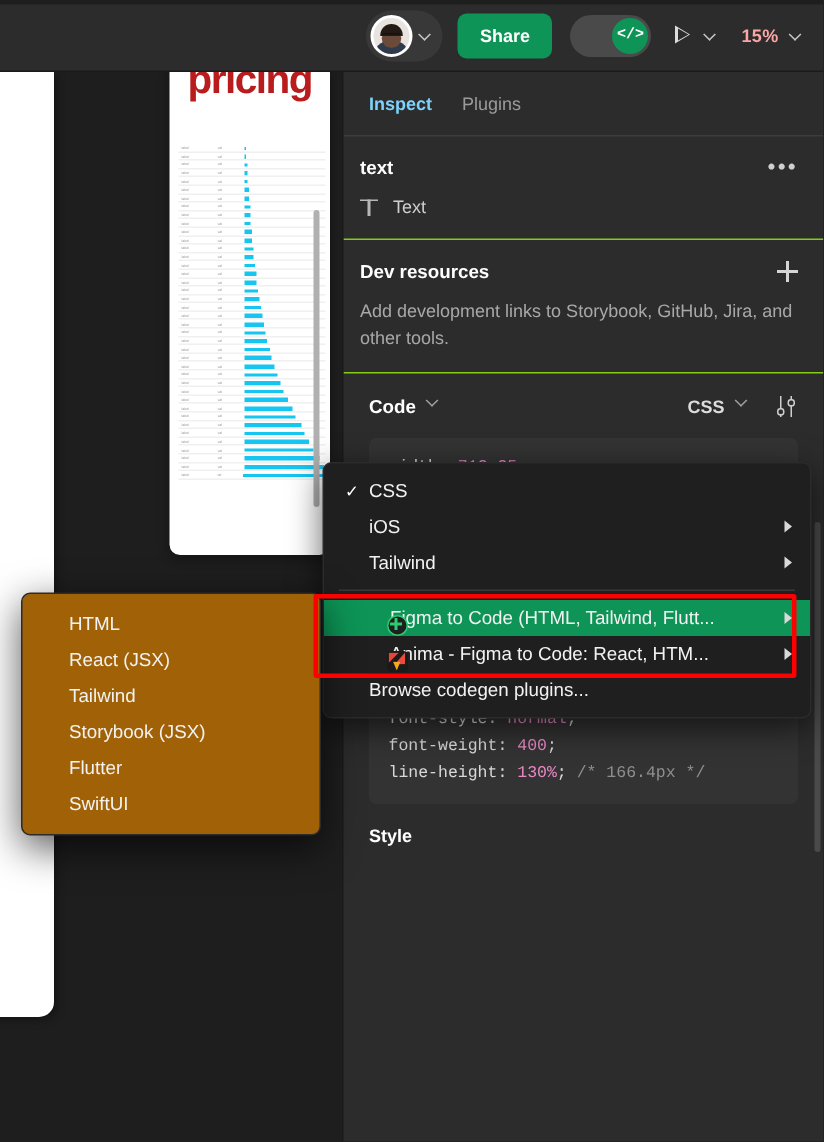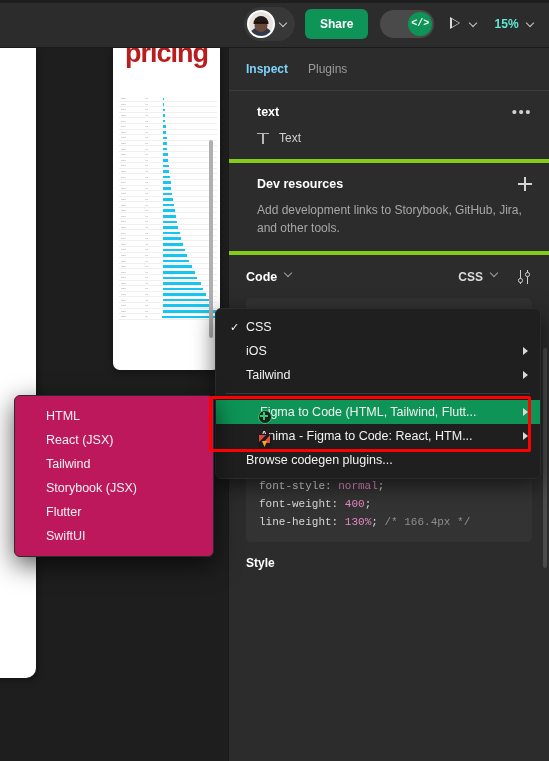--- a/index.html
+++ b/index.html
@@ -89,21 +89,21 @@
     border-bottom: 6.5px solid transparent;
   }
   .play-ico::after {
     content:''; position:absolute; left:1.6px; top:2.2px;
     width:0;height:0;
     border-left: 7px solid #2c2c2c;
     border-top: 4.3px solid transparent;
     border-bottom: 4.3px solid transparent;
   }
   .zoom-wrap { display:flex; align-items:center; gap:7px; cursor:pointer; }
-  .zoom-label { color:#5eead4; font-size:12px; font-weight:bold; letter-spacing:.2px; }
+  .zoom-label { color:#fca5a5; font-size:12px; font-weight:bold; letter-spacing:.2px; }
 
   
   .canvas {
     position: absolute; top: 48px; left: 0; width: 228px; height: 713px;
     background: #1e1e1e; overflow: hidden;
   }
   .canvas-white-left {
     position:absolute; left:-30px; top:0; width: 66px; height: 630px;
     background:#fff; border-radius: 0 0 10px 10px;
     box-shadow: 2px 2px 6px rgba(0,0,0,.35);
@@ -148,21 +148,21 @@
     color: #e8e8e8; overflow: hidden;
   }
   .panel-tabs {
     display: flex; gap: 20px; align-items: center;
     height: 43px; padding: 0 17px;
     border-bottom: 1px solid #3d3d3d;
   }
   .tab { font-size: 12px; color: #9b9b9b; cursor: pointer; }
   .tab.active { color: #7dd3fc; font-weight: bold; }
 
-  .section { padding: 14px 17px 14px 28px; border-bottom: 4px solid #84cc16; }
+  .section { padding: 14px 17px 14px 11px; border-bottom: 1px solid #84cc16; }
   .sec-head {
     display:flex; align-items:center; justify-content:space-between;
   }
   .sec-title { font-size: 12.5px; font-weight: bold; color:#fff; }
   .dots { color:#cfcfcf; font-size:15px; letter-spacing:1.5px; cursor:pointer; line-height:8px;}
   .layer-row { display:flex; align-items:center; gap:9px; margin-top: 12px; }
   .t-icon { width:13px; height:13px; position:relative; flex:none; }
   .t-icon::before {
     content:''; position:absolute; left:0; top:1px; width:12px; height:1.4px; background:#b7b7b7;
   }
@@ -278,21 +278,21 @@
     clip-path: polygon(100% 0,100% 100%,0 100%);
   }
   .ico-anima .a3 {
     position:absolute; left:4px; top:7px; width:5px; height:6px; background:#f5a623;
     clip-path: polygon(50% 100%,0 0,100% 0);
   }
 
   
   .sub-menu {
     position: absolute; left: 14px; top: 395px; width: 200px;
-    background: #be185d; border-radius: 6px;
+    background: #a16207; border-radius: 6px;
     box-shadow: 0 8px 26px rgba(0,0,0,.65);
     padding: 8px 0; z-index: 60;
     border: 1px solid #2b2b2b;
   }
   .sub-item {
     height: 24px; display:flex; align-items:center;
     padding: 0 14px 0 31px;
     font-size: 12.5px; color: #f2f2f2; cursor: pointer;
   }
 

